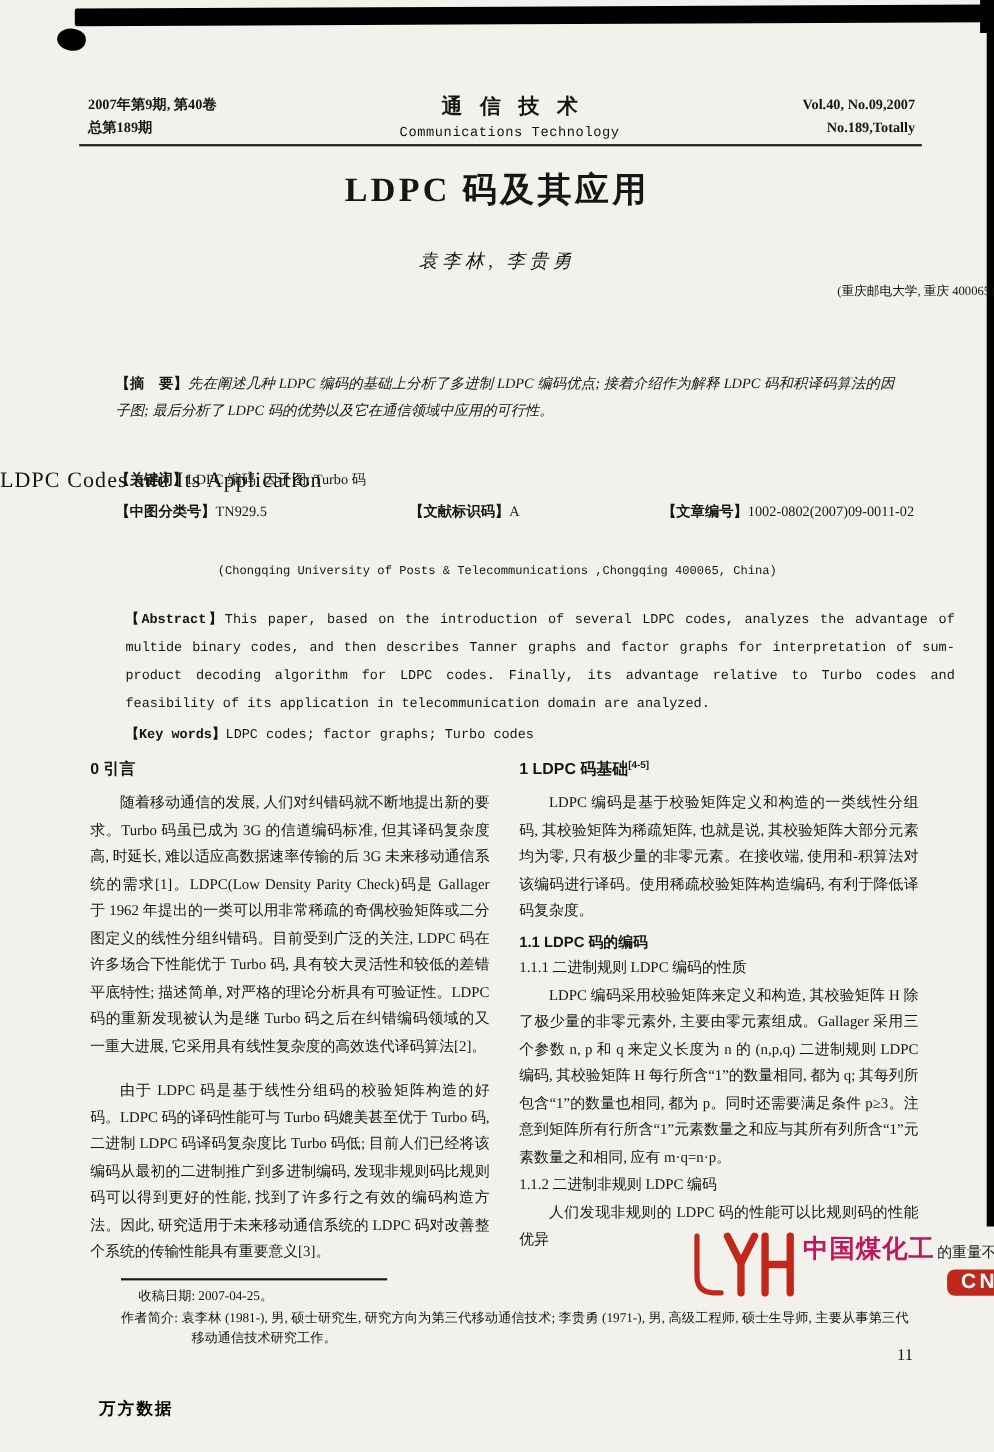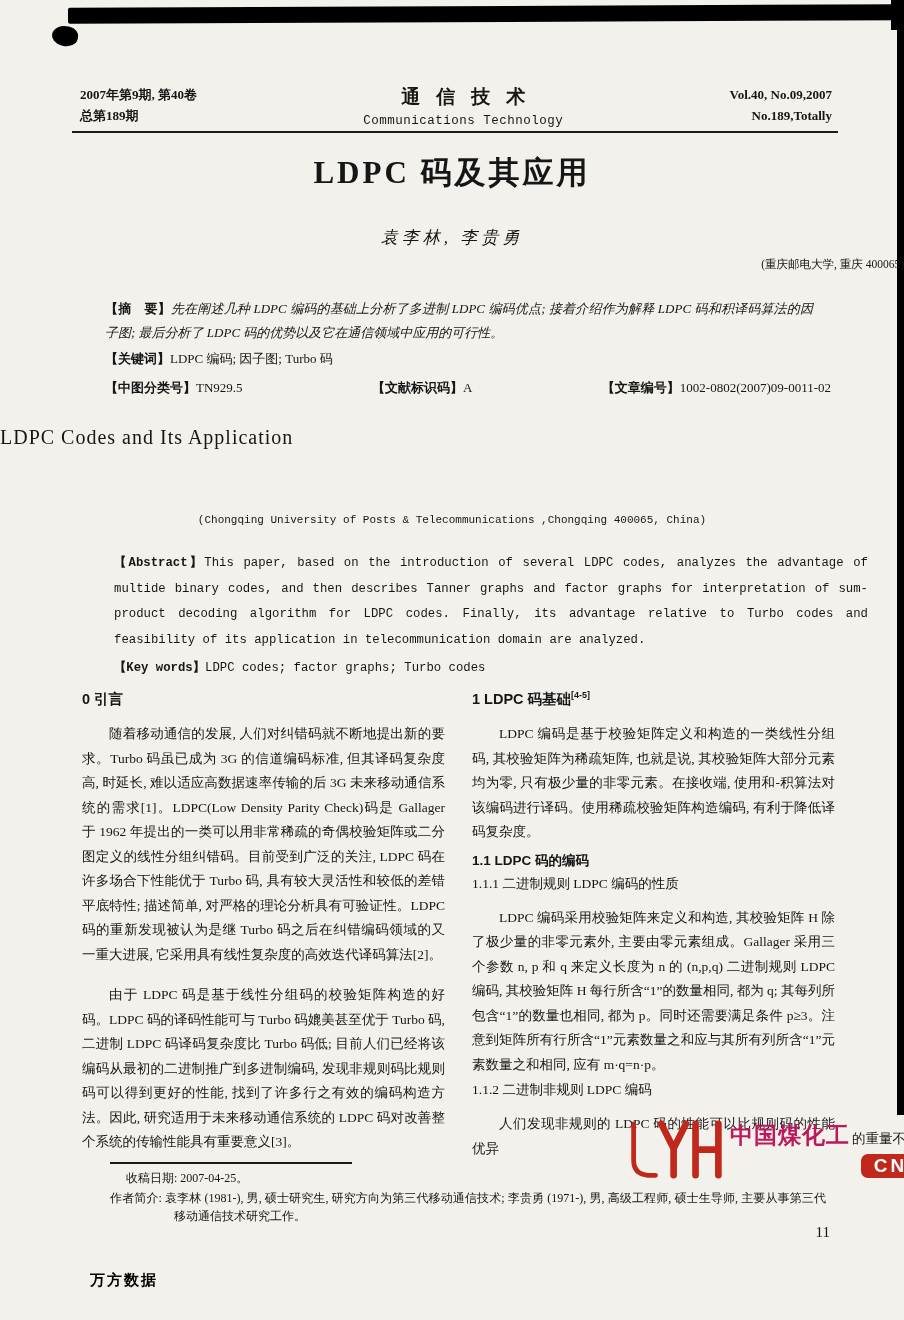--- a/index.html
+++ b/index.html
@@ -25,42 +25,42 @@
   .journal-en { font-size:12.5px; font-family:"Liberation Mono","DejaVu Sans Mono",monospace; margin-top:4px; letter-spacing:0.5px; }
   .hdr-rule { position:absolute; top:131px; left:72px; width:766px; height:2px; background:#1c1c1c; }
 
   
   .title-cn { position:absolute; top:152px; left:0; width:100%; text-align:center; font-size:31px; font-weight:600; letter-spacing:3px; }
   .authors-cn { position:absolute; top:226px; width:100%; text-align:center; font-size:17px; font-style:italic; letter-spacing:4px; }
   .affil-cn { position:absolute; top:257px; width:100%; text-align:right; font-size:11.5px; }
 
   
   .abstract-block { position:absolute; top:297px; left:105px; width:708px; font-size:13px; line-height:23.5px; }
-  .abstract-block p { text-align:justify; }
+  .abstract-block p { text-align:justify;margin-top:40px; }
   .abs-cn { font-style:italic; }
   .kw-row { margin-top:3px; }
   .clc-row { display:flex; justify-content:space-between; margin-top:5px; width:726px; }
   .clc-row b, .abstract-block b { font-weight:bold; font-style:normal; }
 
   
   .title-en { position:absolute; top:426px; width:100%; font-size:20px; font-weight:normal; letter-spacing:1px; }
   .authors-en { position:absolute; top:487px; width:100%; text-align:center; font-size:14px; letter-spacing:1px; }
   .affil-en { position:absolute; top:514px; width:100%; text-align:center; font-size:11px; font-family:"Liberation Mono","DejaVu Sans Mono",monospace; }
   .en-abstract { position:absolute; top:551px; left:82px; width:754px; font-size:12.3px; line-height:25.5px; font-family:"Liberation Mono","DejaVu Sans Mono",monospace; text-align:justify;margin-left:32px; }
   .en-abstract .kw { margin-top:3px; }
   .en-abstract b { font-weight:bold; }
 
   
   .columns { position:absolute; top:690px; left:82px; width:753px; height:472px; display:flex; gap:27px; overflow:hidden; }
   .col { flex:1; min-width:0; }
   .sec-h { font-family:"Liberation Sans","DejaVu Sans",sans-serif; font-size:14.5px; font-weight:bold; margin-bottom:9px; }
   .sec-h sup { font-size:9px; }
   .sub-h { font-family:"Liberation Sans","DejaVu Sans",sans-serif; font-size:13.5px; font-weight:bold; margin:7px 0 5px; }
   .subsub-h { font-size:13.5px; font-weight:normal; margin:4px 0 4px; }
-  .para { font-size:13.5px; line-height:24.5px; text-align:justify; text-indent:2em;margin-top:13px; }
+  .para { font-size:13.5px; line-height:24.5px; text-align:justify; text-indent:2em; }
   .para + .para { margin-top:16px; }
 
   
   .footnote { position:absolute; top:1162px; left:82px; width:716px;margin-left:28px; }
   .fn-rule { width:242px; height:1.5px; background:#1a1a1a; margin-bottom:6px; }
   .fn-received { font-size:12px; line-height:17px; padding-left:16px; }
   .fn-bio { font-size:12px; line-height:18.5px; padding-left:64px; text-indent:-64px; margin-top:2px; text-align:justify; }
 
   .page-number { position:absolute; top:1224px; right:74px; font-size:15px; }
   .provider { position:absolute; top:1271px; left:90px; font-size:15px; font-weight:bold; color:#000000; letter-spacing:2px; }

